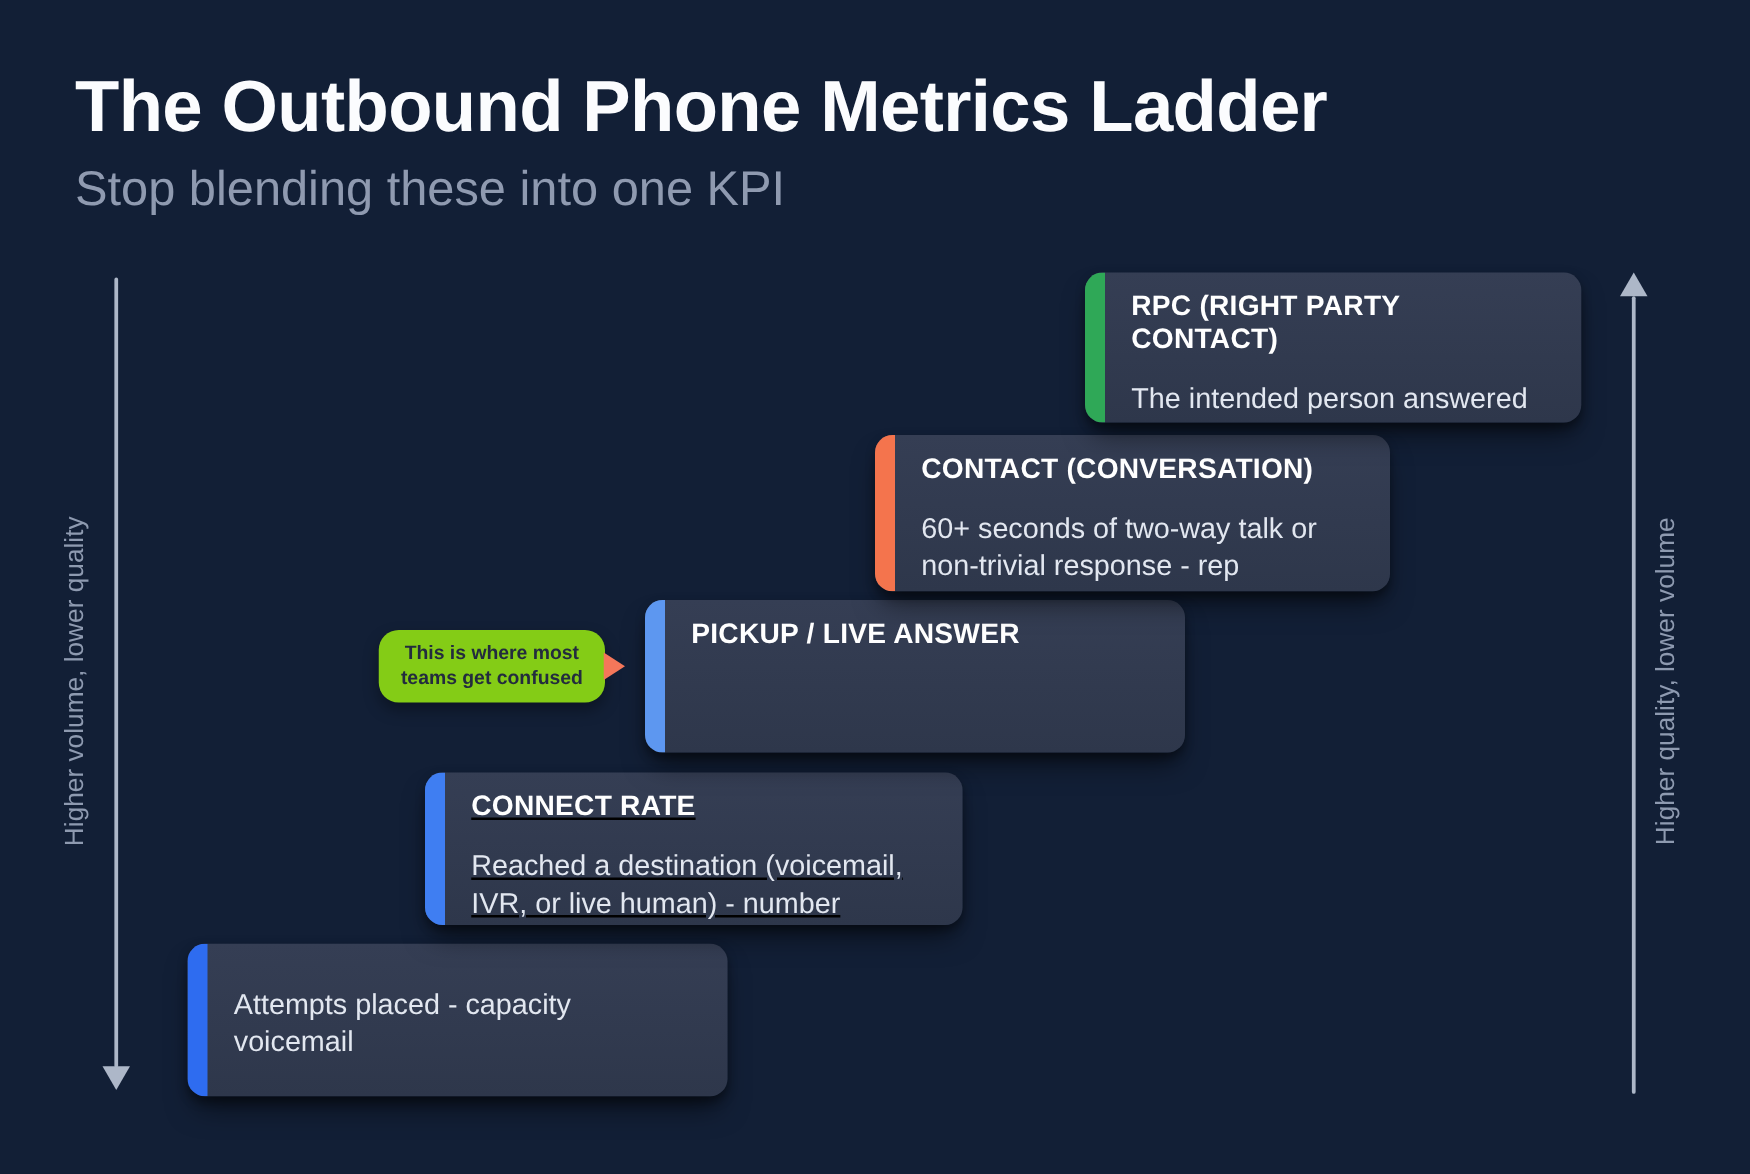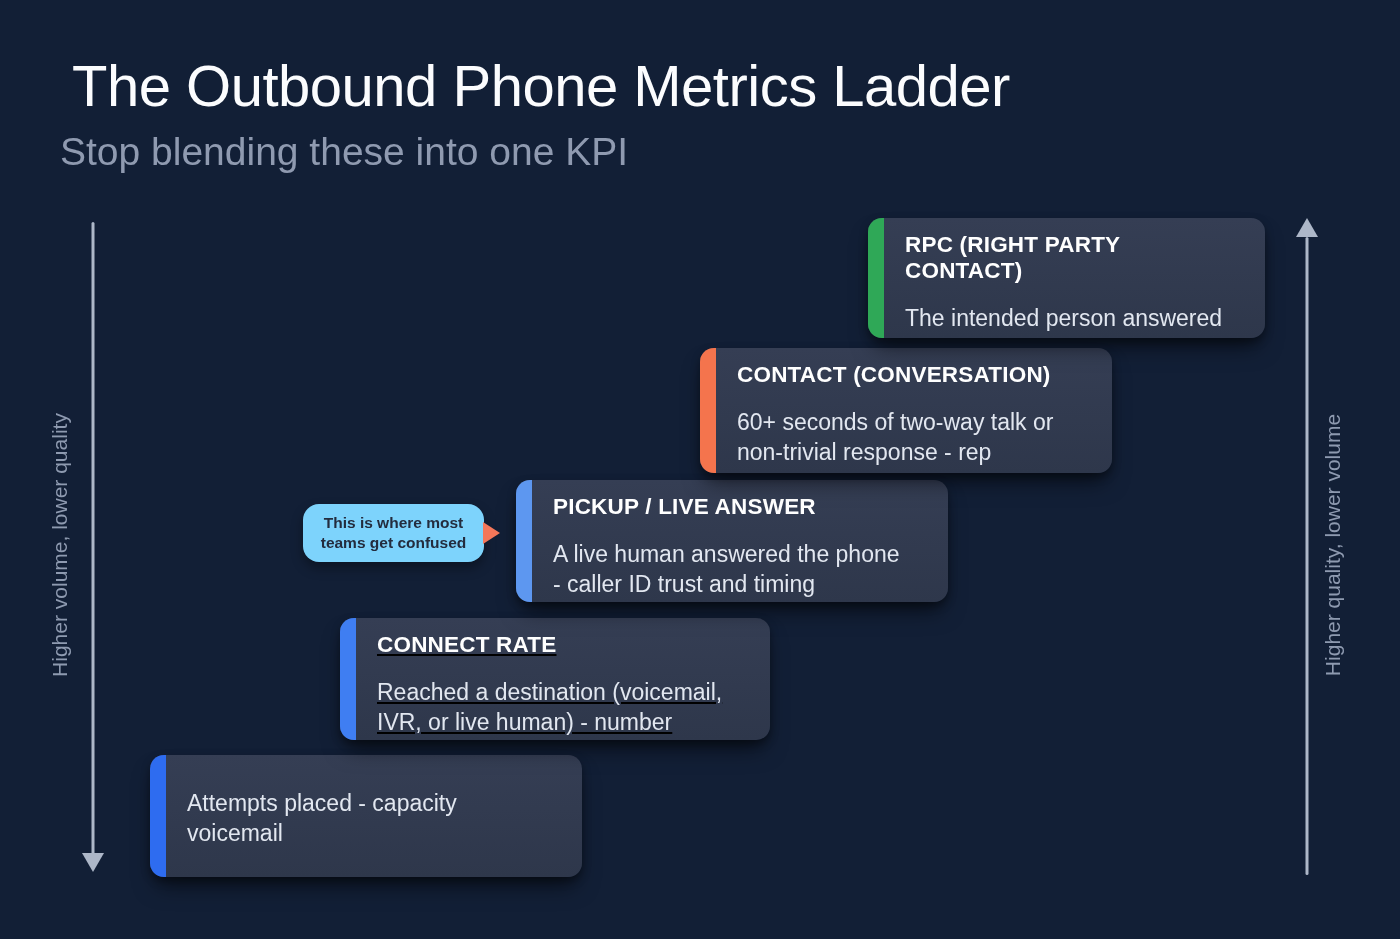--- a/index.html
+++ b/index.html
@@ -8,23 +8,22 @@
     background: #121f36;
     font-family: "Liberation Sans", "DejaVu Sans", sans-serif;
     overflow: hidden;
     position: relative;
   }
   .canvas { position: absolute; inset: 0; }
 
   
   .title {
     position: absolute; left: 60px; top: 52px;
-    font-size: 58px; font-weight: 400; letter-spacing: -0.5px;
+    font-size: 58px; font-weight: 700; letter-spacing: -0.5px;
     color: #fbfcfe;
-    margin-left: 12px;
   }
   .subtitle {
     position: absolute; left: 60px; top: 130px;
     font-size: 39px; font-weight: 400;
     color: #8f9ab0;
   }
 
   
   .card {
     position: absolute;
@@ -56,21 +55,21 @@
   #card-rpc     { left: 868px; top: 218px; width: 397px; height: 120px; }
   #card-contact { left: 700px; top: 348px; width: 412px; height: 125px; }
   #card-pickup  { left: 516px; top: 480px; width: 432px; height: 122px; }
   #card-connect { left: 340px; top: 618px; width: 430px; height: 122px; text-decoration: underline; }
   #card-dials   { left: 150px; top: 755px; width: 432px; height: 122px; }
 
   
   .callout {
     position: absolute; left: 303px; top: 504px;
     width: 181px; height: 58px;
-    background: #7dd3fc;
+    background: #84cc16;
     border-radius: 16px;
     display: flex; align-items: center; justify-content: center;
     text-align: center;
     box-shadow: 0 6px 12px rgba(0,0,0,0.35);
   }
   .callout .callout-text {
     font-size: 15.5px; font-weight: 600; line-height: 1.28;
     color: #232c3e;
     padding: 4px 10px;
   }
@@ -152,21 +151,20 @@
     <div class="content">
       <div class="card-title">CONNECT RATE</div>
       <div class="card-desc">Reached a destination (voicemail, IVR, or live human) - number health and deliverability</div>
     </div>
   </div>
 
   <div class="card" id="card-pickup">
     <div class="accent" style="background-color: rgb(93, 151, 240);"></div>
     <div class="content">
       <div class="card-title">PICKUP / LIVE ANSWER</div>
-      <div class="card-desc">A live human answered the phone - caller ID trust and timing</div>
     </div>
   </div>
 
   <div class="card" id="card-contact">
     <div class="accent" style="background-color: rgb(244, 116, 77);"></div>
     <div class="content">
       <div class="card-title">CONTACT (CONVERSATION)</div>
       <div class="card-desc">60+ seconds of two-way talk or non-trivial response - rep execution and list fit</div>
     </div>
   </div>

